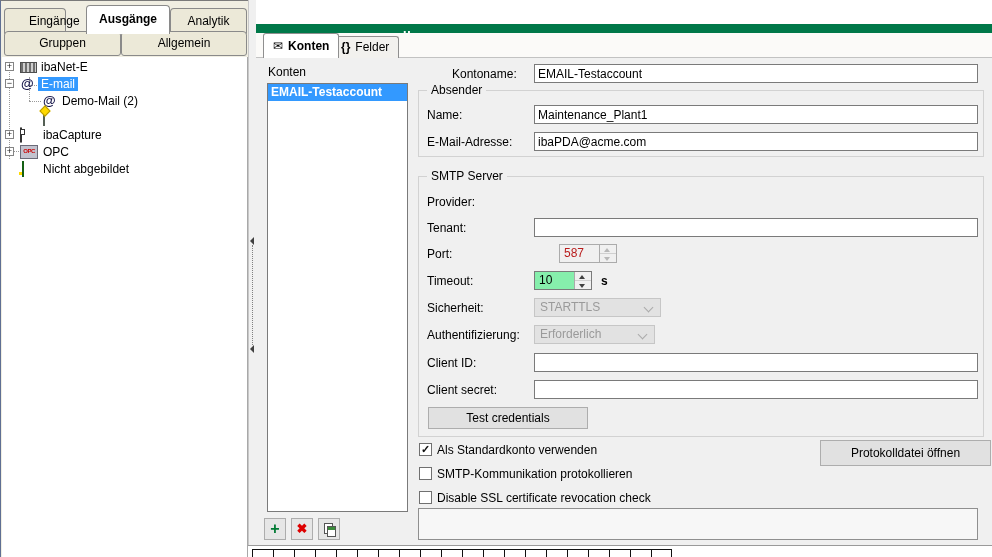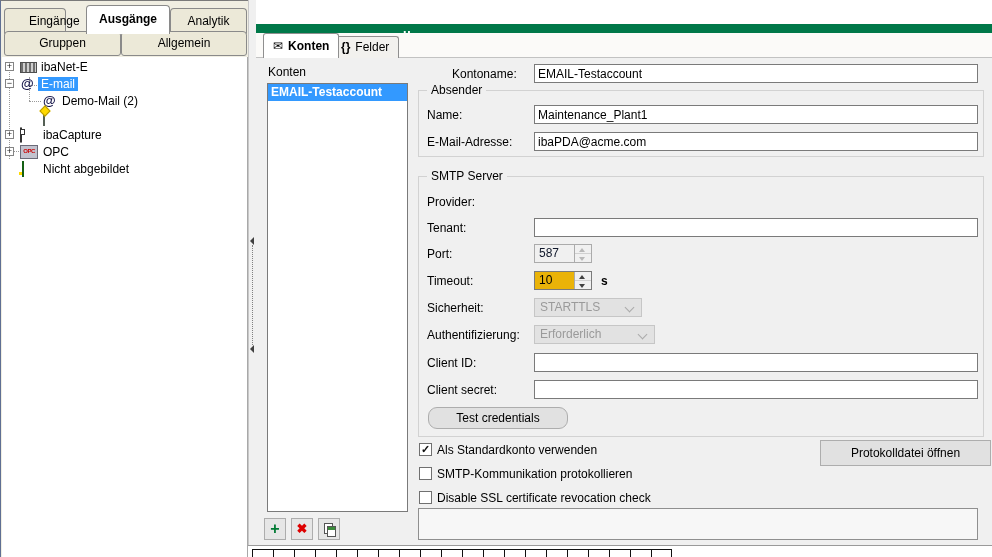--- a/index.html
+++ b/index.html
@@ -57,29 +57,29 @@
   .icon-copy:after{content:"";position:absolute;left:2px;top:2px;width:7px;height:9px;background:#fff;border:1px solid #555;box-shadow:inset 0 2px 0 -1px #3a8a3a, inset 0 4px 0 -1px #3a8a3a;}
   
   .flabel{position:absolute;white-space:nowrap;line-height:14px;}
   .tbox{position:absolute;box-sizing:border-box;height:19px;border:1px solid #7a7a7a;background:#fff;font-family:"Liberation Sans",sans-serif;font-size:12px;padding:0 3px;margin:0;outline:none;}
   .groupbox{position:absolute;box-sizing:border-box;border:1px solid #d2d2d2;}
   .gb-legend{position:absolute;top:-8px;left:8px;background:#f0f0f0;padding:0 4px;line-height:14px;}
   .combo{position:absolute;box-sizing:border-box;height:19px;border:1px solid #ababab;background:#f2f2f2;line-height:17px;padding:0 20px 0 5px;}
   .combo .chev{position:absolute;right:8px;top:5px;width:6px;height:6px;border-right:1.6px solid #444;border-bottom:1.6px solid #444;transform:rotate(45deg);}
   .combo.disabled{background:#e2e2e2;color:#9a9a9a;border-color:#c6c6c6;}
   .combo.disabled .chev{border-color:#aaaaaa;}
-  .spinbox{position:absolute;box-sizing:border-box;height:19px;border:1px solid #7a7a7a;background:#eab308;display:flex;}
+  .spinbox{position:absolute;box-sizing:border-box;height:19px;border:1px solid #7a7a7a;background:#86efac;display:flex;}
   .spinbox .val{flex:1;line-height:17px;padding-left:4px;}
   .spins{width:16px;display:flex;flex-direction:column;border-left:1px solid #ababab;}
   .spin{flex:1;background:#f0f0f0;position:relative;border-bottom:1px solid #d0d0d0;}
   .spin:last-child{border-bottom:none;}
   .spin:before{content:"";position:absolute;left:4px;}
   .spin.up:before{top:3px;border-left:3px solid transparent;border-right:3px solid transparent;border-bottom:4px solid #404040;}
   .spin.down:before{top:3px;border-left:3px solid transparent;border-right:3px solid transparent;border-top:4px solid #404040;}
-  .spinbox.disabled{background:#f0f0f0;border-color:#ababab;color:#0f172a;}
+  .spinbox.disabled{background:#f0f0f0;border-color:#ababab;color:#b91c1c;margin-left:25px;}
   .spinbox.disabled .spin.up:before{border-bottom-color:#b8b8b8;}
   .spinbox.disabled .spin.down:before{border-top-color:#b8b8b8;}
   .btn{position:absolute;box-sizing:border-box;border:1px solid #adadad;background:#e1e1e1;text-align:center;cursor:default;}
   .checkbox{position:absolute;width:13px;height:13px;box-sizing:border-box;border:1px solid #707070;background:#fff;font-size:11px;line-height:11px;font-weight:bold;text-align:center;color:#111;}
   #status-box{position:absolute;box-sizing:border-box;border:1px solid #8f8f8f;background:#f7f7f7;}
   
   #bottom-band{position:absolute;left:248px;top:545px;width:744px;height:12px;background:#ffffff;border-top:1px solid #9a9a9a;box-sizing:border-box;}
   #tick-strip{position:absolute;left:4px;top:3px;width:420px;height:12px;box-sizing:border-box;border:1px solid #111;background:#fff;
     background-image:repeating-linear-gradient(90deg,transparent 0 20px,#111 20px 21px);}
 </style>
@@ -206,38 +206,38 @@
       <div class="spinbox" style="left:278px;top:213px;width:58px;">
         <span class="val">10</span>
         <span class="spins">
             <span class="spin up"></span>
             <span class="spin down"></span>
           </span>
       </div>
       <div class="flabel" style="left:345px;top:216px;font-weight:bold;">s</div>
 
       <div class="flabel" style="left:171px;top:243px;">Sicherheit:</div>
-      <div class="combo disabled" style="left:278px;top:240px;width:108px;">
+      <div class="combo disabled" style="left:278px;top:240px;width:127px;">
         <span>STARTTLS</span>
         <span class="chev"></span>
       </div>
 
       <div class="flabel" style="left:171px;top:270px;">Authentifizierung:</div>
       <div class="combo disabled" style="left:278px;top:267px;width:121px;">
         <span>Erforderlich</span>
         <span class="chev"></span>
       </div>
 
       <div class="flabel" style="left:171px;top:298px;">Client ID:</div>
       <input class="tbox" style="left: 278px; top: 295px; width: 444px;" value="">
 
       <div class="flabel" style="left:171px;top:325px;">Client secret:</div>
       <input class="tbox" style="left: 278px; top: 322px; width: 444px;" value="">
 
-      <div class="btn" style="left:172px;top:349px;width:140px;height:22px;line-height:20px;border-radius:9px;">Test credentials</div>
+      <div class="btn" style="left:172px;top:349px;width:160px;height:22px;line-height:20px;">Test credentials</div>
 
       <div class="checkbox" style="left:163px;top:385px;">✓</div>
       <div class="flabel" style="left:181px;top:385px;">Als Standardkonto verwenden</div>
 
       <div class="checkbox" style="left:163px;top:409px;"></div>
       <div class="flabel" style="left:181px;top:409px;">SMTP-Kommunikation protokollieren</div>
 
       <div class="checkbox" style="left:163px;top:433px;"></div>
       <div class="flabel" style="left:181px;top:433px;">Disable SSL certificate revocation check</div>
 

